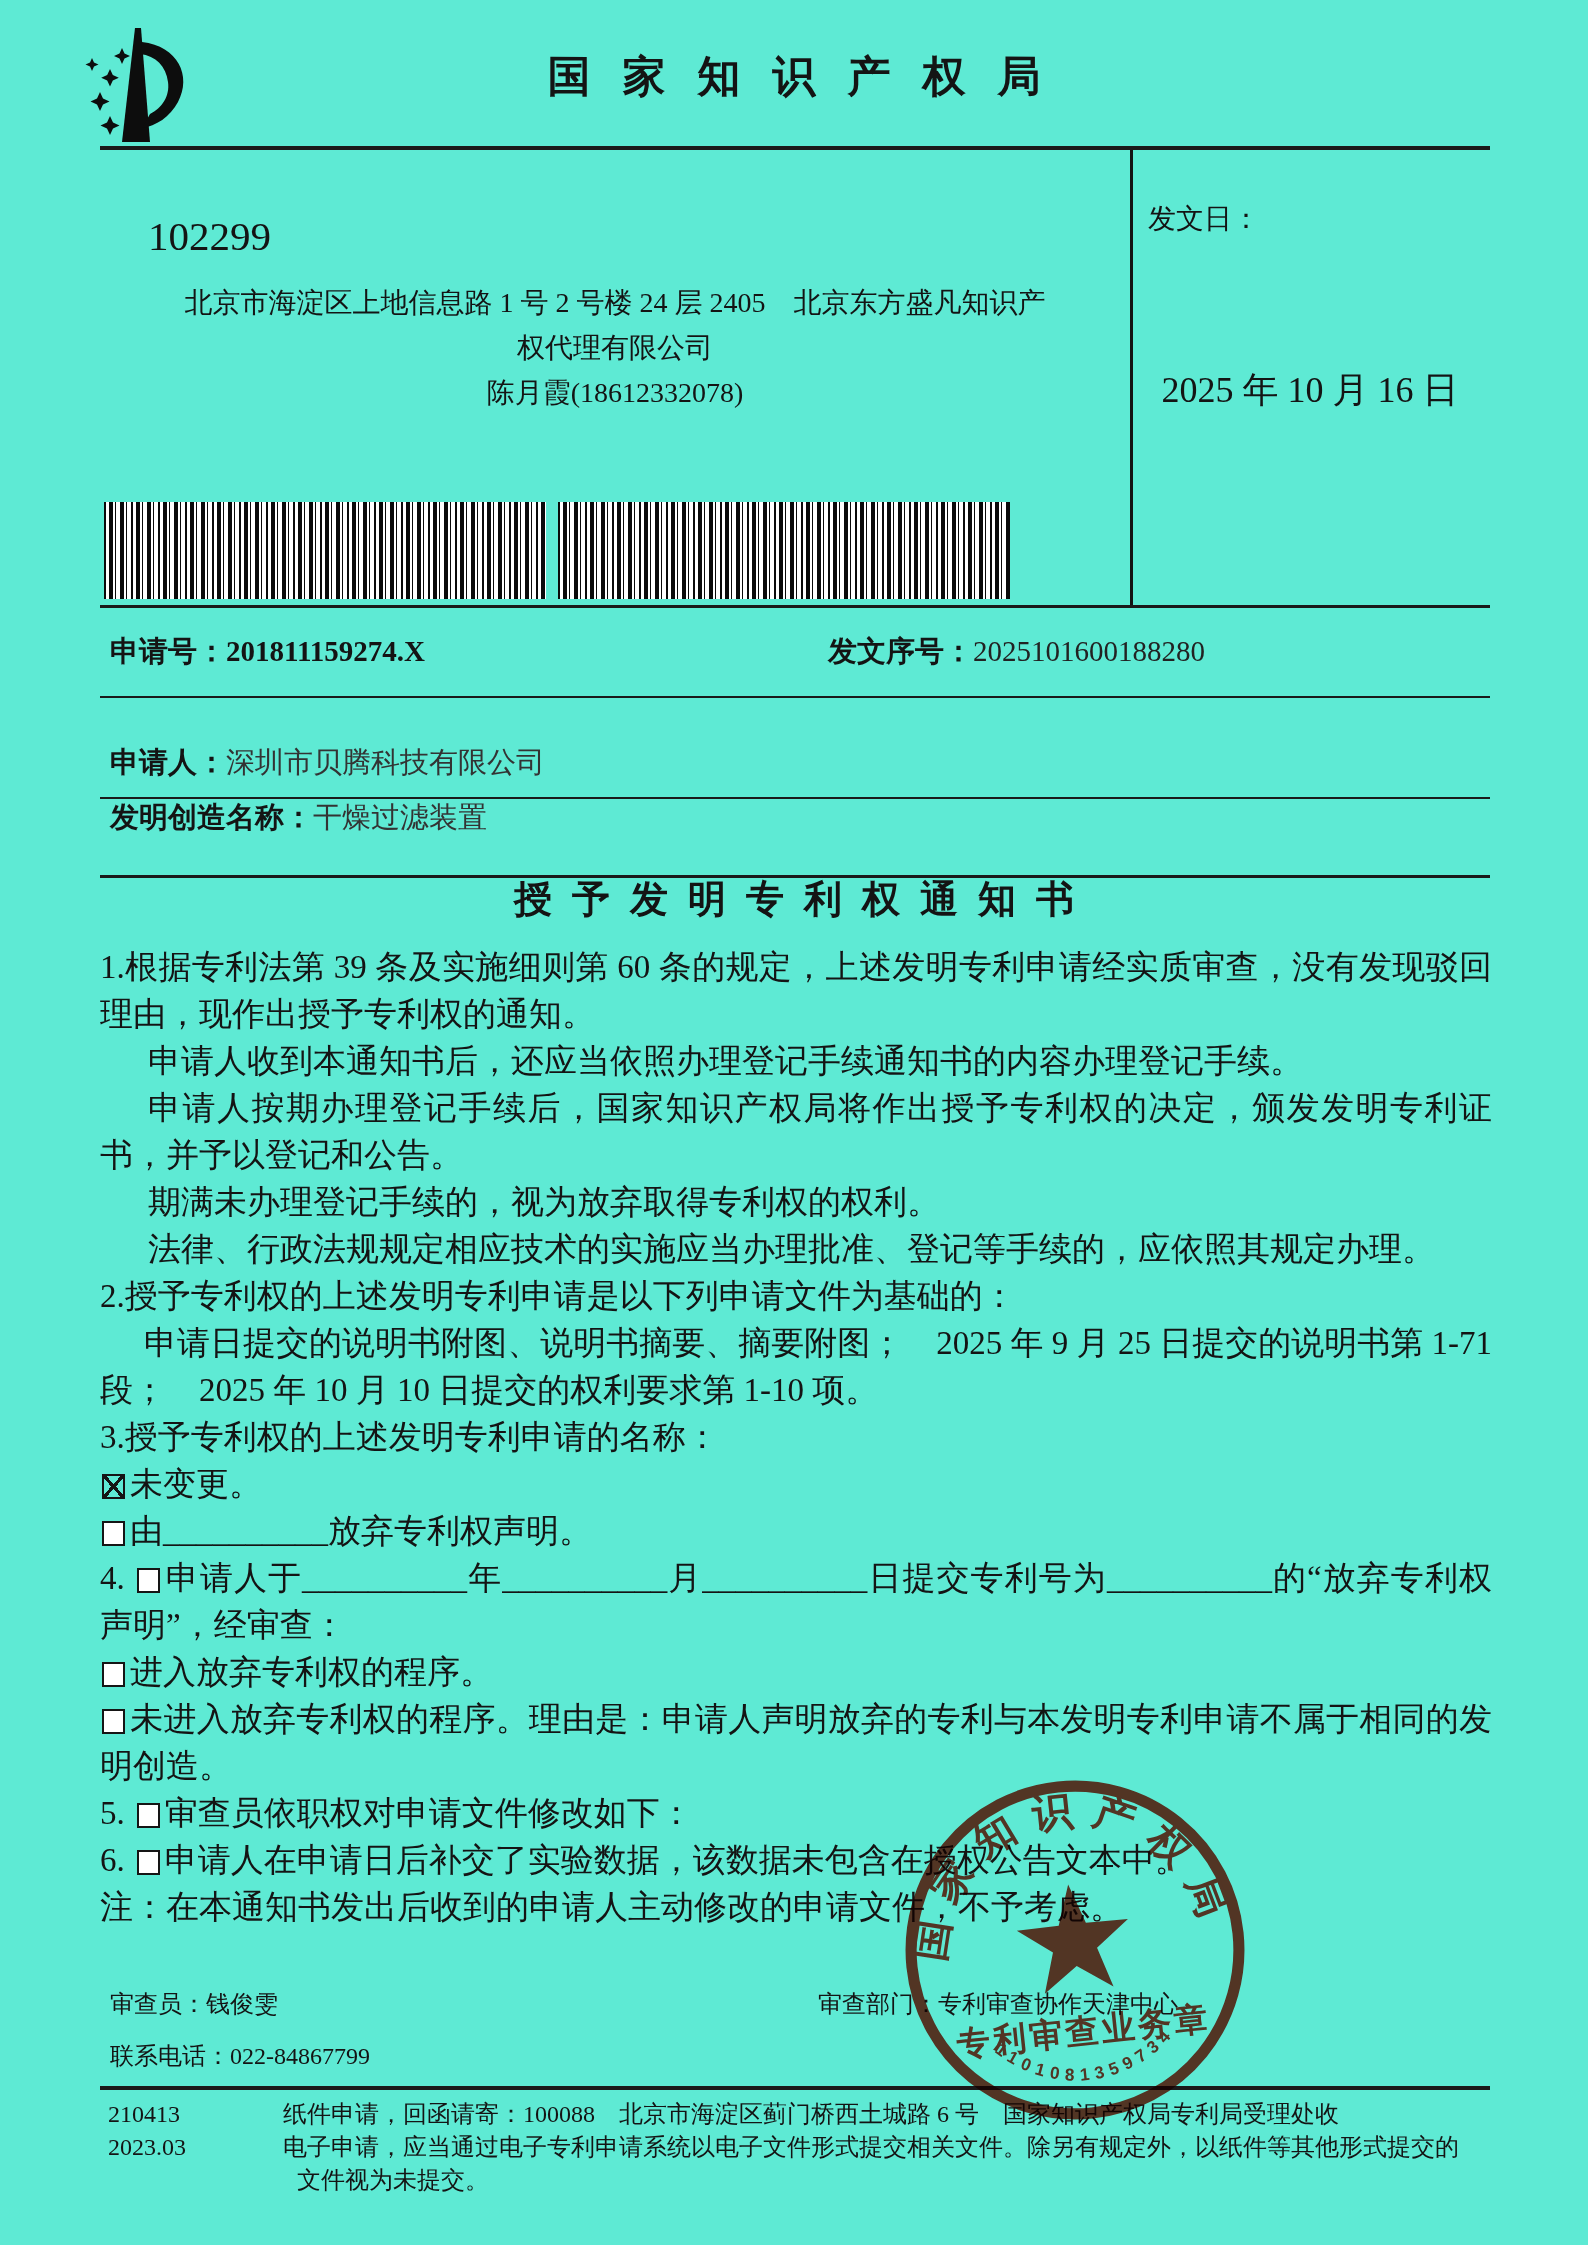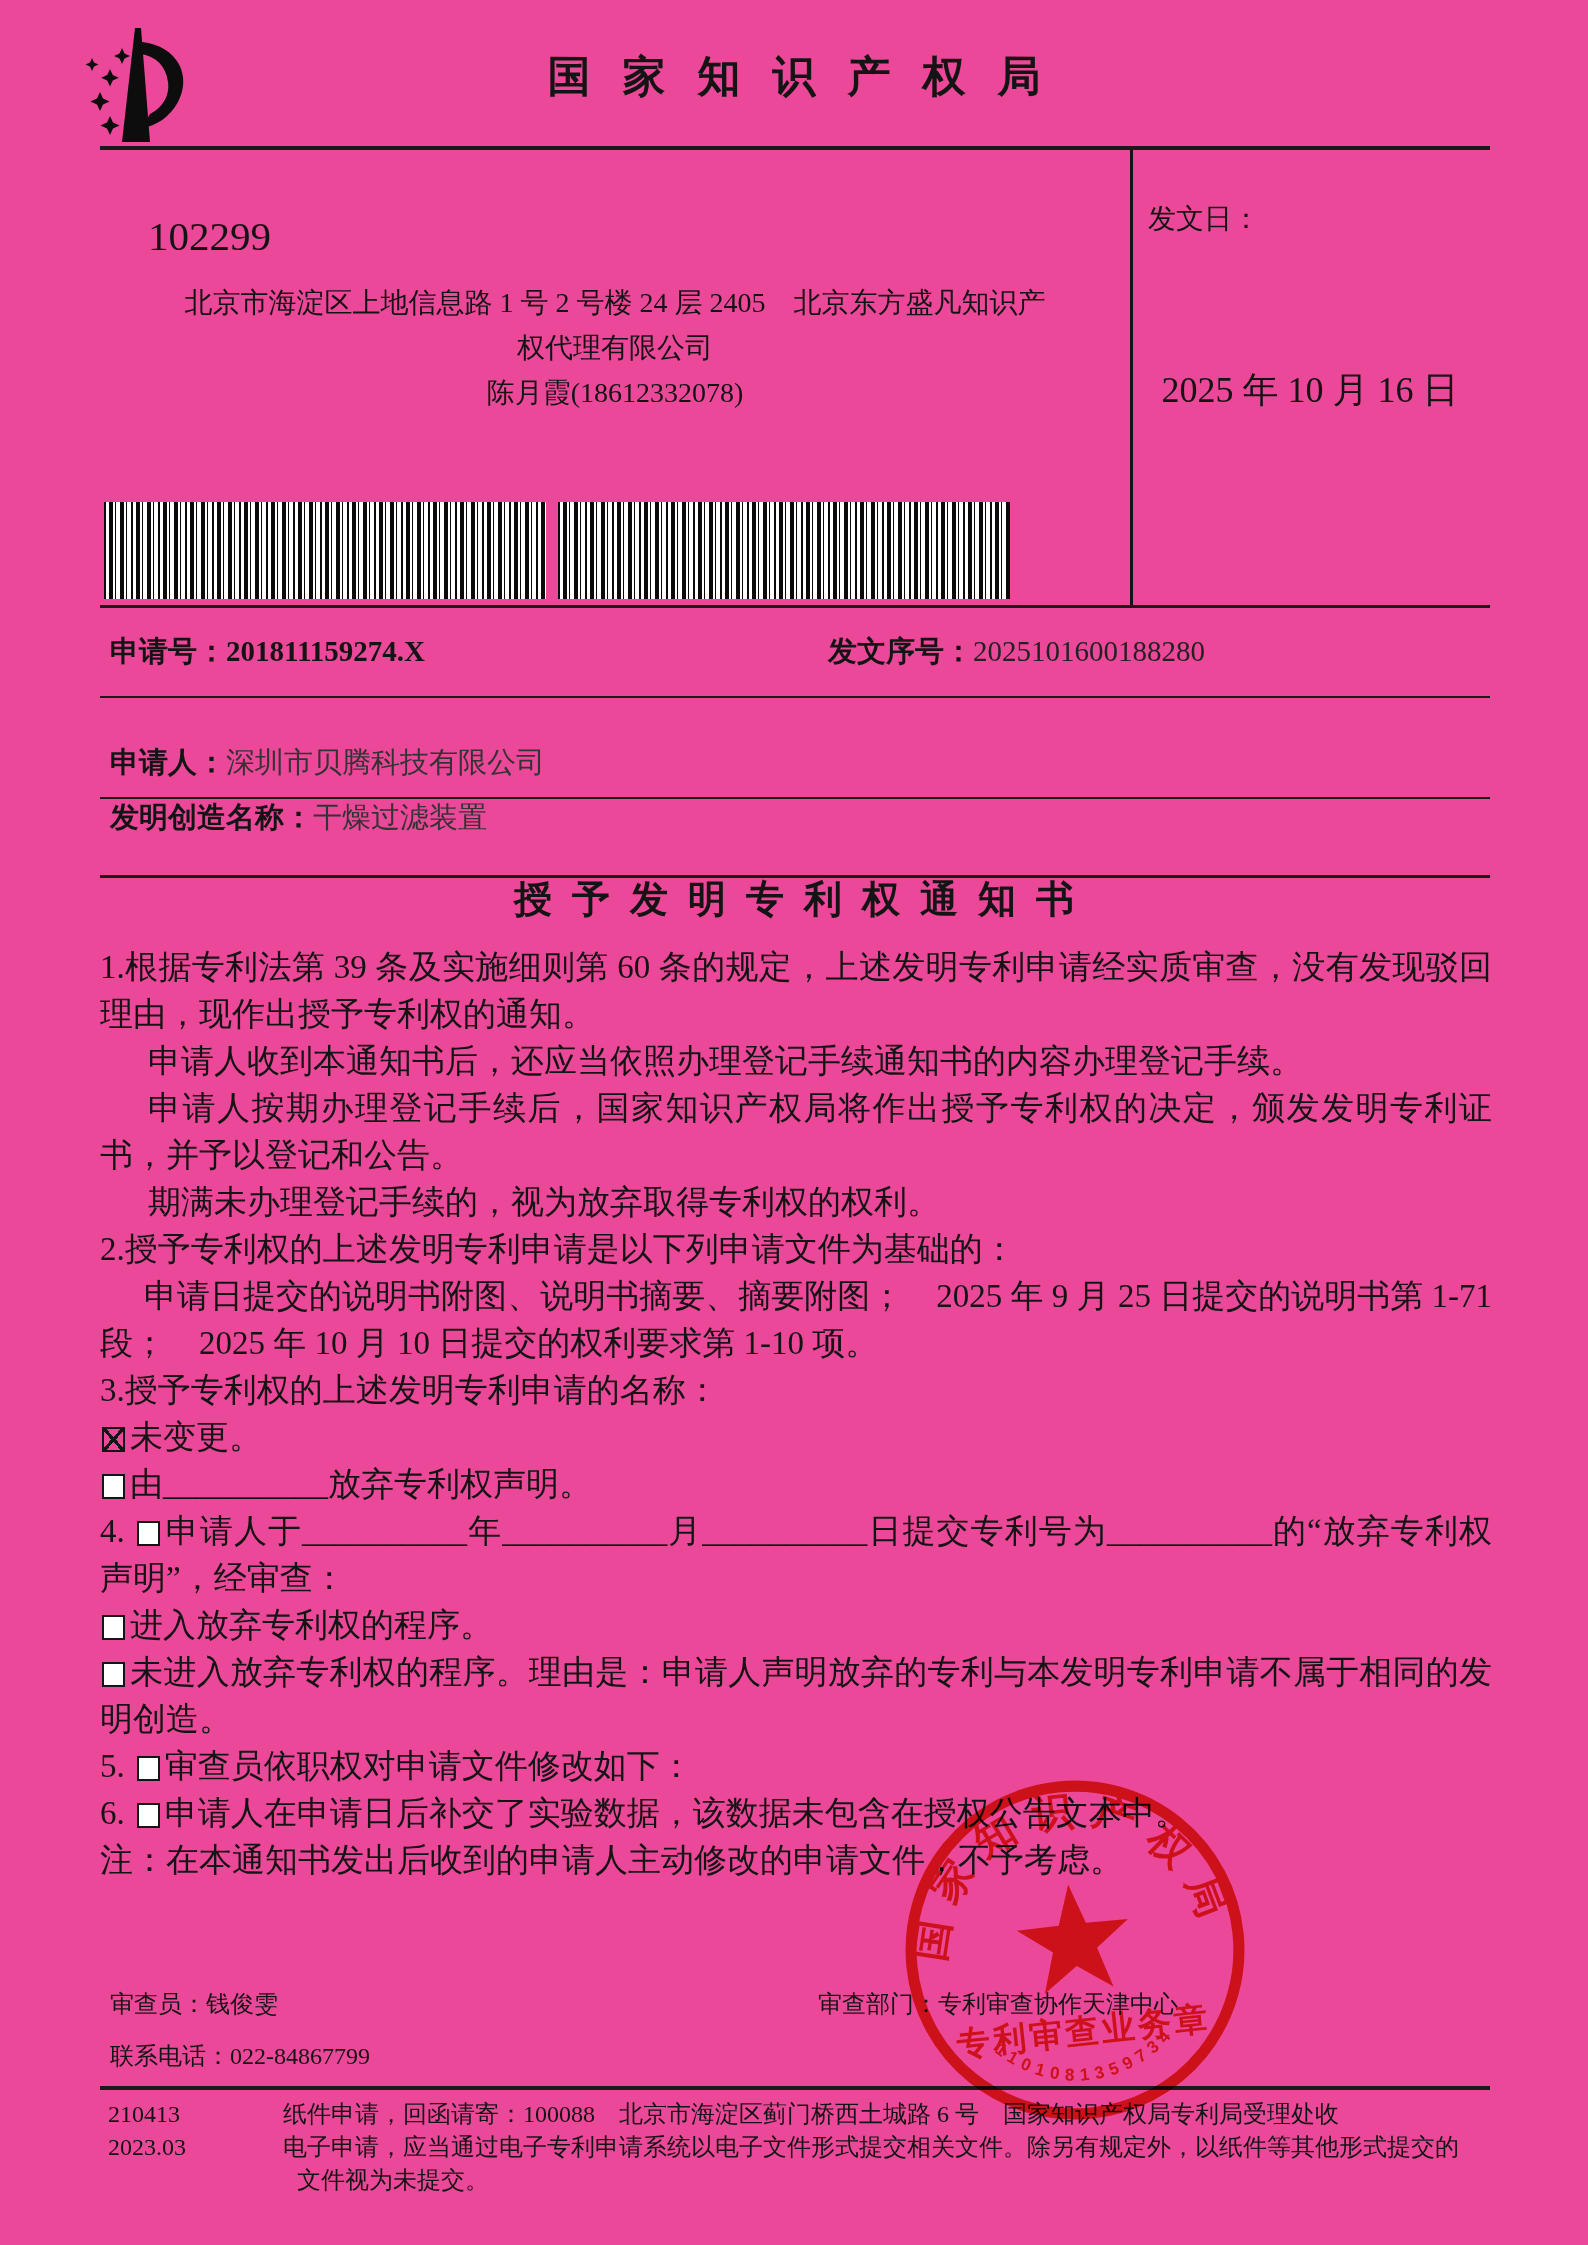--- a/index.html
+++ b/index.html
@@ -2,21 +2,21 @@
 <html><head>
 <meta charset="utf-8">
 <style>
   * { box-sizing: border-box; margin: 0; padding: 0; }
   html,body { background:#ffffff; }
   .page {
     position: relative;
     width: 1588px;
     height: 2245px;
     margin: 0 auto;
-    background: #ec4899;
+    background: #5eead4;
     overflow: hidden;
     font-family: "Liberation Serif", "DejaVu Serif", serif;
     color: #141414;
   }
 
   
   .logo { position:absolute; left:80px; top:24px; width:120px; height:122px; }
   .agency-title {
     position:absolute; top:48px; left:0; right:0;
     text-align:center; font-size:43px; font-weight:700;
@@ -139,20 +139,21 @@
     <span class="lbl">发明创造名称：</span><span class="val-hei">干燥过滤装置</span>
   </div>
 
   <h2 class="notice-title">授予发明专利权通知书</h2>
 
   <div class="body">
     <p>1.根据专利法第 39 条及实施细则第 60 条的规定，上述发明专利申请经实质审查，没有发现驳回理由，现作出授予专利权的通知。</p>
     <p class="indent">申请人收到本通知书后，还应当依照办理登记手续通知书的内容办理登记手续。</p>
     <p class="indent">申请人按期办理登记手续后，国家知识产权局将作出授予专利权的决定，颁发发明专利证书，并予以登记和公告。</p>
     <p class="indent">期满未办理登记手续的，视为放弃取得专利权的权利。</p>
+    <p class="indent">法律、行政法规规定相应技术的实施应当办理批准、登记等手续的，应依照其规定办理。</p>
     <p>2.授予专利权的上述发明专利申请是以下列申请文件为基础的：</p>
     <p class="indent-lg">申请日提交的说明书附图、说明书摘要、摘要附图；　2025 年 9 月 25 日提交的说明书第 1-71 段；　2025 年 10 月 10 日提交的权利要求第 1-10 项。</p>
     <p>3.授予专利权的上述发明专利申请的名称：</p>
     <p class="cb-row">
       <span class="cb checked"></span><span>未变更。</span>
     </p>
     <p class="cb-row">
       <span class="cb"></span><span>由</span><span>__________</span><span>放弃专利权声明。</span>
     </p>
     <p>

